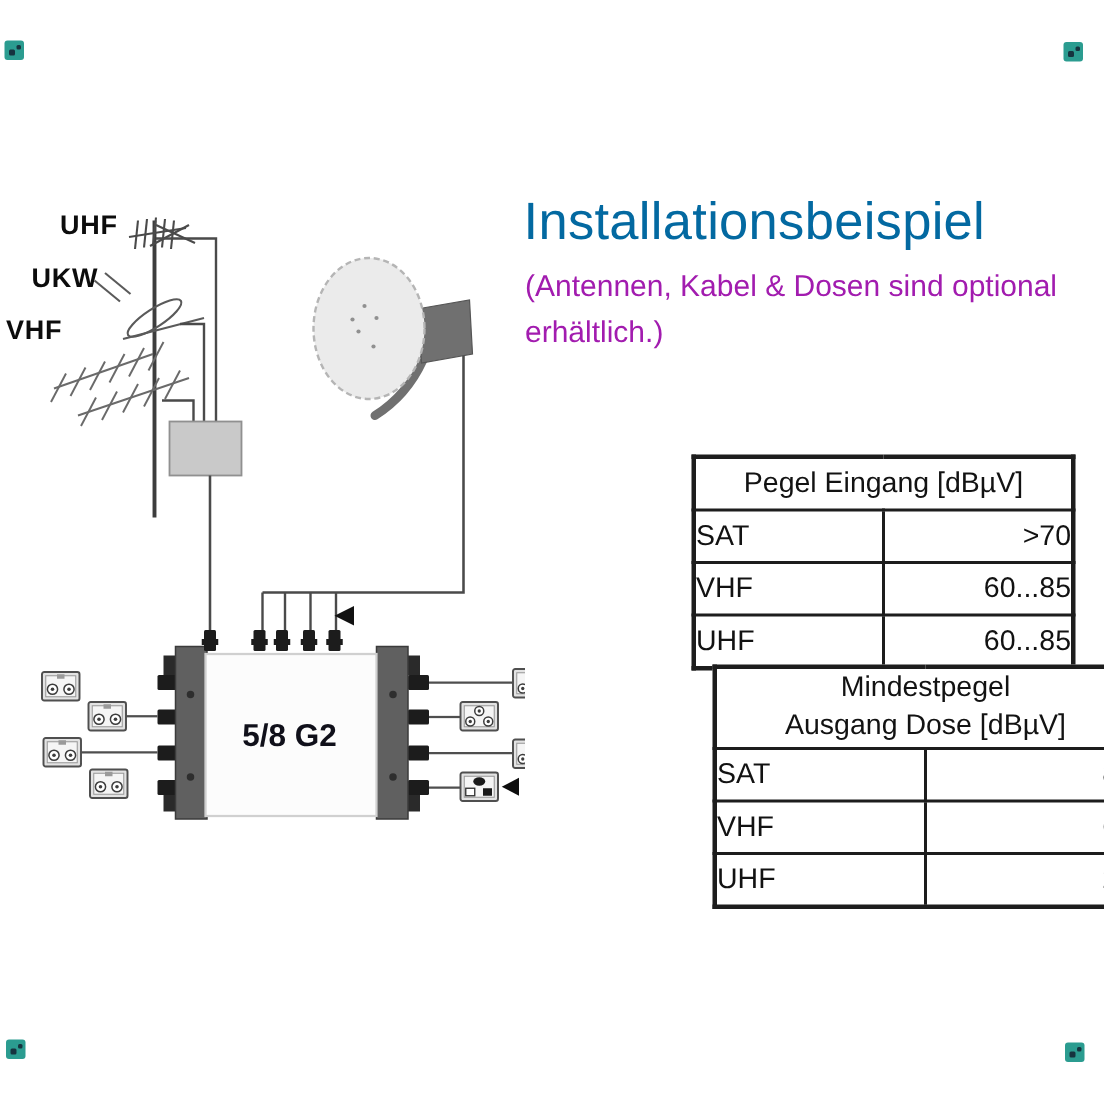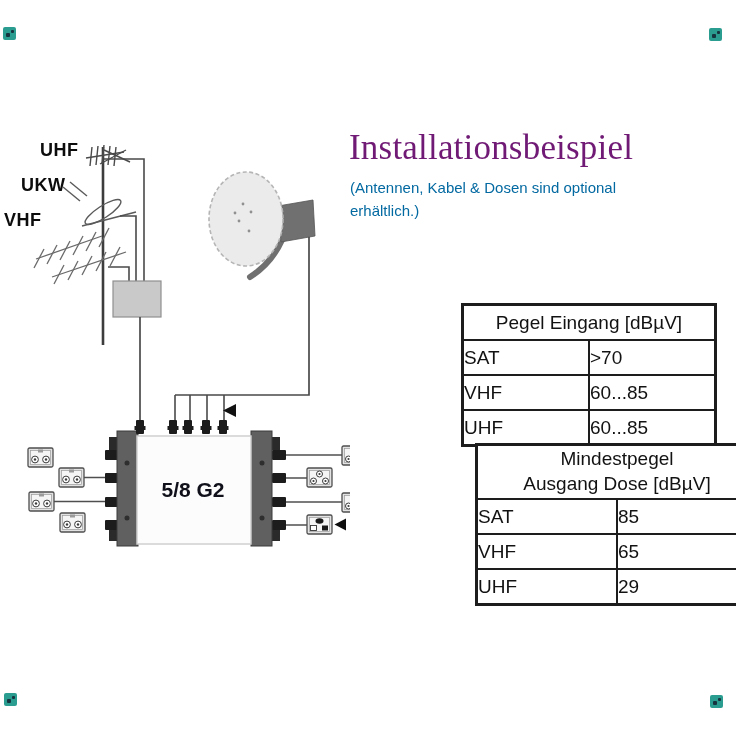--- a/index.html
+++ b/index.html
@@ -8,32 +8,32 @@
 
   
   .mark{position:absolute;width:13px;height:13px;background:#2b9c90;border-radius:2px;}
   .mark::before{content:"";position:absolute;left:3px;top:6px;width:4px;height:4px;background:#16343f;border-radius:1px;}
   .mark::after{content:"";position:absolute;left:8px;top:3px;width:3px;height:3px;background:#16343f;border-radius:1px;}
 
   
   .ant-label{position:absolute;font-weight:bold;font-size:18px;color:#0c0c0c;letter-spacing:.5px;}
 
   
-  .title{position:absolute;left:349px;top:128px;font-size:35px;color:#701a75;letter-spacing:.2px;font-family:Liberation Serif, serif;}
-  .subtitle{position:absolute;left:350px;top:176px;font-size:15px;line-height:1.55;color:#0369a1;
+  .title{position:absolute;left:349px;top:128px;font-size:35px;color:#0369a1;letter-spacing:.2px;}
+  .subtitle{position:absolute;left:350px;top:176px;font-size:20px;line-height:1.55;color:#a21caf;
             white-space:pre-line;width:380px;}
 
   
   table.tbl{position:absolute;border-collapse:collapse;background:#fff;font-size:19px;color:#121212;
             border:3px solid #1d1d1d;table-layout:fixed;}
   table.tbl th, table.tbl td{border:2px solid #1d1d1d;font-weight:normal;padding:0;}
   table.tbl th{height:33px;text-align:center;}
   table.tbl td{height:33px;}
   td.lbl{width:97px;text-align:left;padding-left:7px;border-radius:13px;}
-  td.val{width:155px;text-align:left;}
+  td.val{width:155px;text-align:right;}
   #table2 th{height:52px;line-height:1.3;white-space:pre-line;}
 
   svg text{font-family:"Liberation Sans", sans-serif;}
   .diagram{position:absolute;left:0;top:125px;}
 </style>
 </head>
 <body>
 
 <div class="canvas">
 

